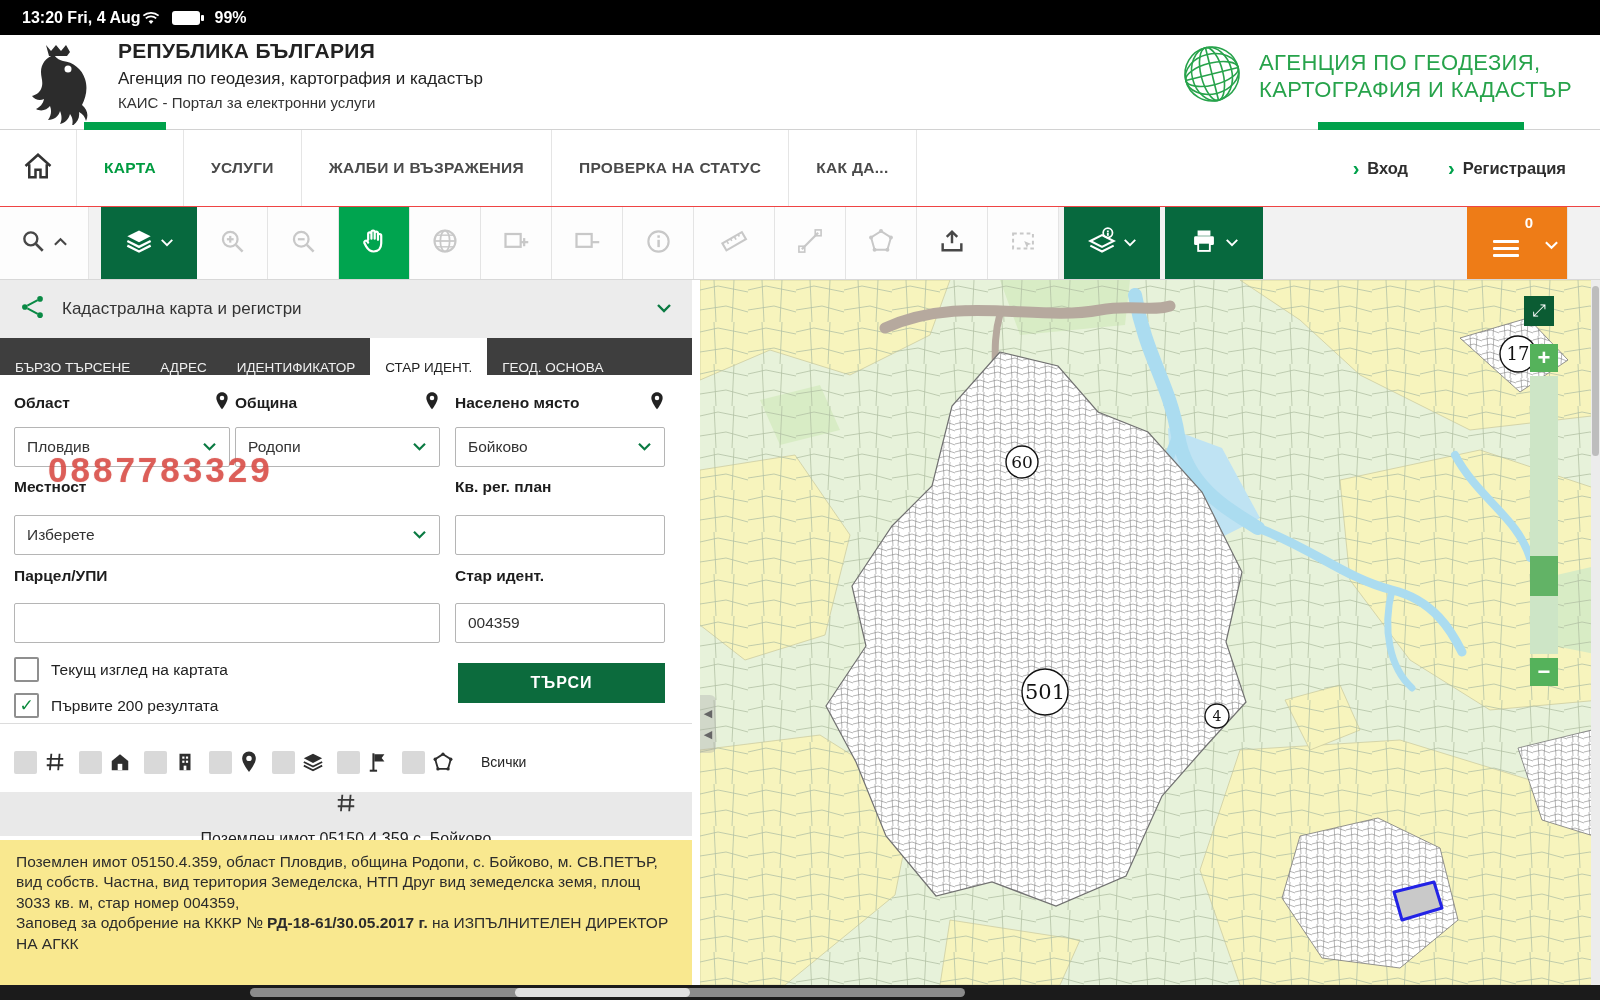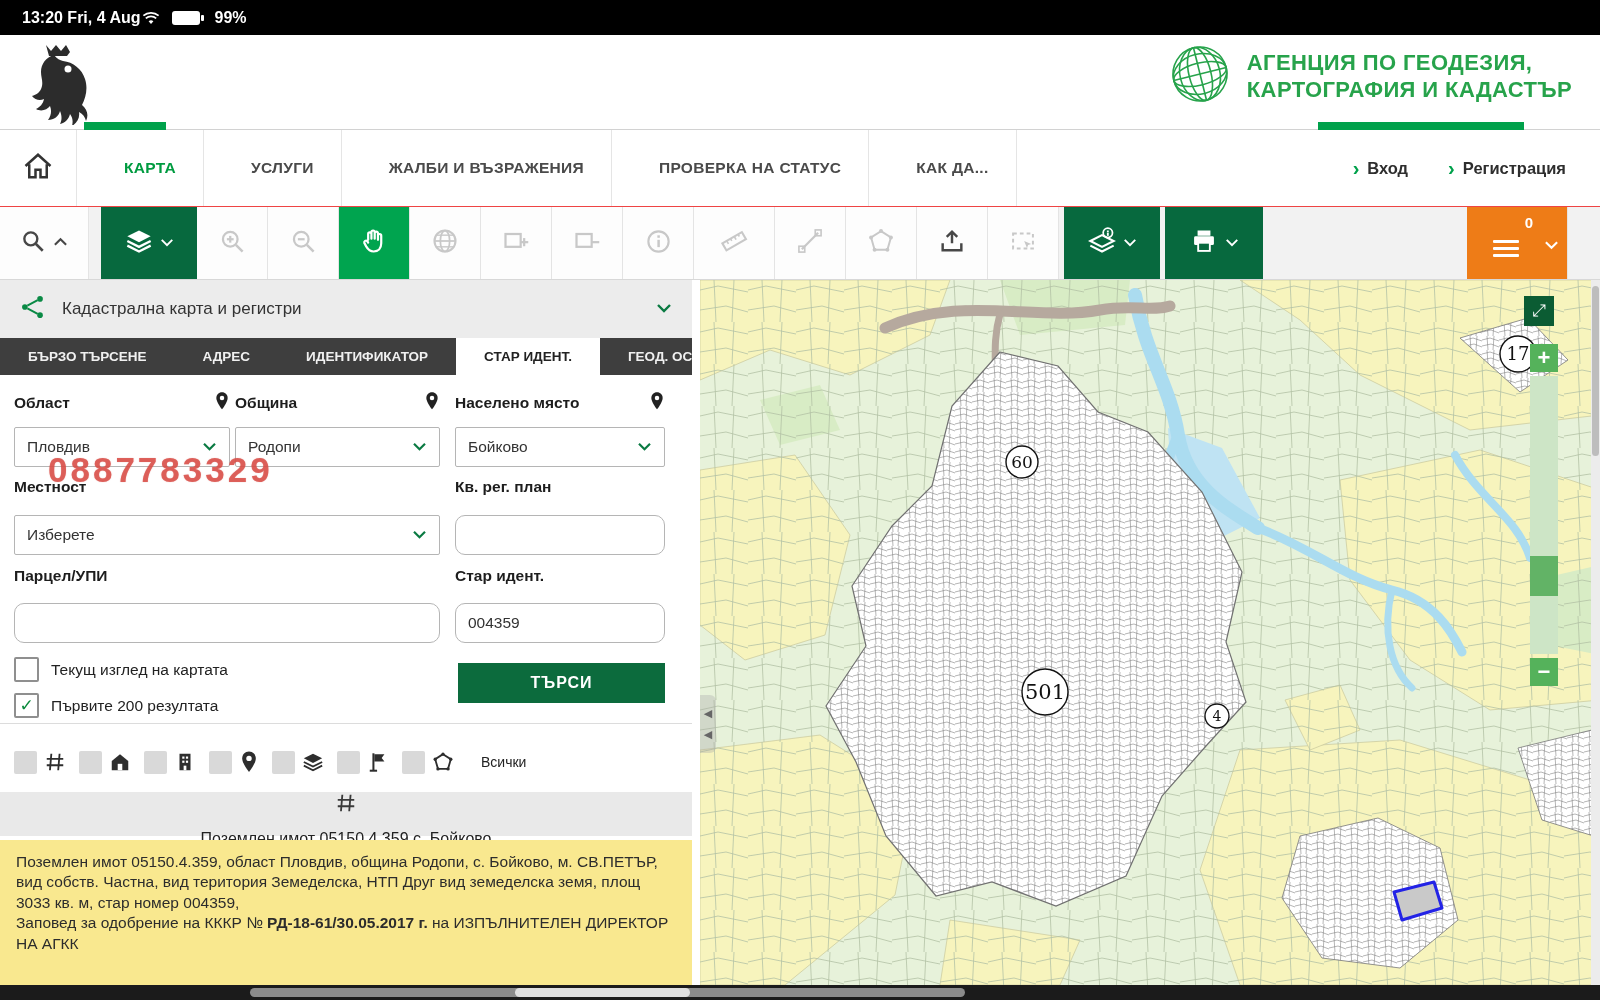--- a/index.html
+++ b/index.html
@@ -13,29 +13,29 @@
   .wifi svg,.batt svg{display:block;}
 
   
   .header{position:absolute;top:35px;left:0;right:0;height:94px;background:#fff;}
   .crest{position:absolute;left:16px;top:4px;}
   .h-texts{position:absolute;left:118px;top:4px;color:#222;}
   .h-republic{font-size:21px;font-weight:bold;letter-spacing:.3px;}
   .h-agency{font-size:17px;margin-top:6px;}
   .h-portal{font-size:15px;margin-top:5px;color:#333;}
   .h-logo{position:absolute;right:28px;top:6px;display:flex;align-items:center;gap:14px;}
-  .h-logo-text{color:#27a34b;font-weight:bold;font-size:22px;line-height:1.25;text-align:left;letter-spacing:.4px;}
+  .h-logo-text{color:#27a34b;font-weight:normal;font-size:22px;line-height:1.25;text-align:left;letter-spacing:.4px;}
   .header-rule{position:absolute;top:129px;left:0;right:0;height:1px;background:#d2d2d2;}
   .green-seg{position:absolute;top:122px;height:8px;background:#00a14b;}
   .green-seg.left{left:84px;width:82px;}
   .green-seg.right{left:1318px;width:206px;}
 
   
   .nav{position:absolute;top:130px;left:0;right:0;height:76px;background:#fff;border-bottom:1px solid #ef4444;
-    display:flex;align-items:stretch;gap:20px;}
+    display:flex;align-items:stretch;}
   .nav-home{width:76px;display:flex;align-items:center;justify-content:center;border-right:1px solid #e5e5e5;color:#333;cursor:pointer;}
   .nav-item{display:flex;align-items:center;padding:0 27px;font-weight:bold;font-size:15.5px;color:#4a4a4a;
     border-right:1px solid #e5e5e5;letter-spacing:.3px;cursor:pointer;}
   .nav-item.active{color:#009b40;}
   .nav-right{margin-left:auto;display:flex;align-items:center;gap:40px;padding-right:34px;}
   .nav-link{display:flex;align-items:center;gap:8px;font-weight:bold;font-size:16.5px;color:#2e2e2e;cursor:pointer;}
   .nav-arrow{color:#00a14b;font-size:20px;font-weight:bold;line-height:1;}
 
   
   .toolbar{position:absolute;top:207px;left:0;right:0;height:73px;background:#f2f2f2;border-bottom:1px solid #d8d8d8;
@@ -54,28 +54,28 @@
   .cart-burger div{height:3px;background:#fff;margin-bottom:4px;border-radius:1px;}
   .cart-caret{position:absolute;right:8px;top:30px;}
 
   
   .panel{position:absolute;top:280px;left:0;width:692px;bottom:15px;background:#fff;overflow:hidden;}
   .layer-row{position:absolute;top:0;left:0;right:0;height:58px;background:#ececec;display:flex;align-items:center;
     padding:0 20px;box-sizing:border-box;gap:16px;cursor:pointer;}
   .layer-row .lr-text{font-size:17px;color:#333;}
   .lr-caret{margin-left:auto;color:#0a7a42;}
   .tabs{position:absolute;top:58px;left:0;right:0;height:37px;background:#3e3e3e;display:flex;align-items:stretch;}
-  .tab{display:flex;align-items:center;padding:0 28px;font-size:13.5px;font-weight:bold;color:#f0f0f0;cursor:pointer;white-space:nowrap;}
+  .tab{display:flex;align-items:flex-end;padding:0 15px;font-size:13.5px;font-weight:normal;color:#f0f0f0;cursor:pointer;white-space:nowrap;}
   .tab.active{background:#fff;color:#222;}
   .form{position:absolute;top:95px;left:0;right:0;height:350px;}
   .lbl{position:absolute;font-weight:bold;font-size:15.5px;color:#1d1d1d;display:flex;justify-content:space-between;align-items:center;}
   .sel{position:absolute;height:40px;border:1px solid #b5b5b5;border-radius:2px;background:#fff;display:flex;align-items:center;
     justify-content:space-between;padding:0 12px;box-sizing:border-box;font-size:15.5px;color:#333;cursor:pointer;}
   .sel .caret{color:#0a7a42;}
-  .inp{position:absolute;height:40px;border:1px solid #b5b5b5;border-radius:10px;background:#fff;box-sizing:border-box;
+  .inp{position:absolute;height:40px;border:1px solid #b5b5b5;border-radius:2px;background:#fff;box-sizing:border-box;
     padding:0 12px;font-size:15.5px;color:#333;font-family:inherit;}
   .chk{position:absolute;display:flex;align-items:center;gap:12px;font-size:15.5px;color:#222;cursor:pointer;}
   .chk-box{width:21px;height:21px;border:2px solid #8f8f8f;border-radius:2px;background:#fff;display:flex;align-items:center;justify-content:center;
     font-size:17px;font-weight:bold;color:#0a8a3c;line-height:1;}
   .search-btn{position:absolute;left:458px;top:288px;width:207px;height:40px;background:#0c6b3d;color:#fff;border:none;
     font-weight:bold;font-size:16px;letter-spacing:1px;display:flex;align-items:center;justify-content:center;cursor:pointer;font-family:inherit;}
   .watermark{position:absolute;left:48px;top:170px;font-size:35px;font-weight:bold;letter-spacing:3px;
     color:rgba(216,76,70,.8);z-index:6;pointer-events:none;text-shadow:0 0 1px rgba(216,76,70,.5);}
   .divider{position:absolute;left:0;right:0;top:443px;height:1px;background:#dcdcdc;}
   .filters{position:absolute;left:14px;right:0;top:458px;height:48px;display:flex;align-items:center;gap:13px;}
@@ -141,20 +141,25 @@
   </div>
 
   <div class="header">
     <div class="crest">
       <svg width="88" height="86" viewBox="0 0 88 86">
         <path d="M30 6 l5 6 5-6 5 6 5-6 4 7 -3 4 h-18 z" fill="#2c2c2c"></path>
         <path d="M38 16 c-8 2 -13 9 -13 17 c0 5 2 9 1 14 c-1 6 -6 9 -10 10 c3 4 8 5 12 3 c-1 5 -4 8 -8 10 c5 3 11 1 14 -3 c2 5 1 10 -2 14 c6 0 11 -4 12 -9 c2 5 2 9 0 13 c5 -1 9 -5 10 -10 c3 4 3 8 2 12 c5 -3 8 -8 7 -14 c4 2 6 5 7 9 c3 -6 1 -12 -4 -16 c4 -8 6 -17 3 -26 c-3 -10 -12 -17 -22 -18 c-3 -1 -6 -2 -9 -6 z" fill="#2c2c2c"></path>
         <circle cx="52" cy="30" r="3.5" fill="#fff"></circle>
       </svg>
     </div>
+    <div class="h-texts">
+      <div class="h-republic">РЕПУБЛИКА БЪЛГАРИЯ</div>
+      <div class="h-agency">Агенция по геодезия, картография и кадастър</div>
+      <div class="h-portal">КАИС - Портал за електронни услуги</div>
+    </div>
     <div class="h-logo">
       <span>
         <svg width="66" height="66" viewBox="0 0 66 66">
           <g stroke="#27a34b" fill="none" stroke-width="1.6" transform="rotate(-14 33 33)">
             <circle cx="33" cy="33" r="27"></circle>
             <ellipse cx="33" cy="33" rx="27" ry="11"></ellipse>
             <ellipse cx="33" cy="33" rx="27" ry="20"></ellipse>
             <ellipse cx="33" cy="33" rx="11" ry="27"></ellipse>
             <ellipse cx="33" cy="33" rx="20" ry="27"></ellipse>
             <line x1="6" y1="33" x2="60" y2="33"></line>

